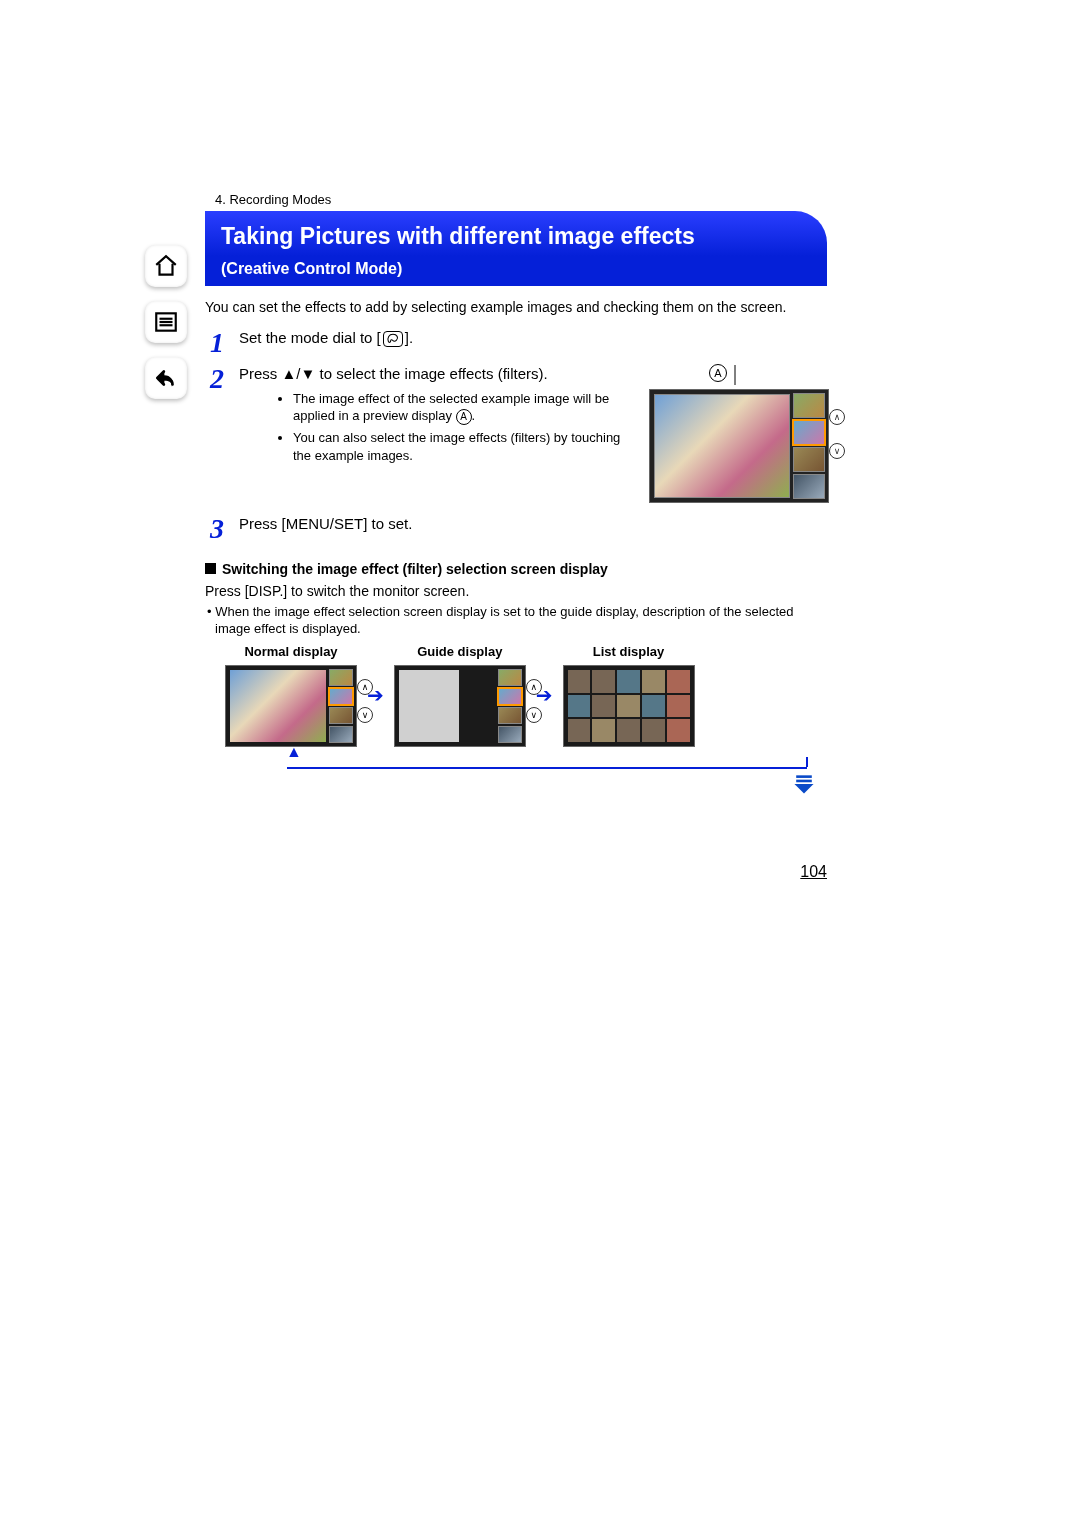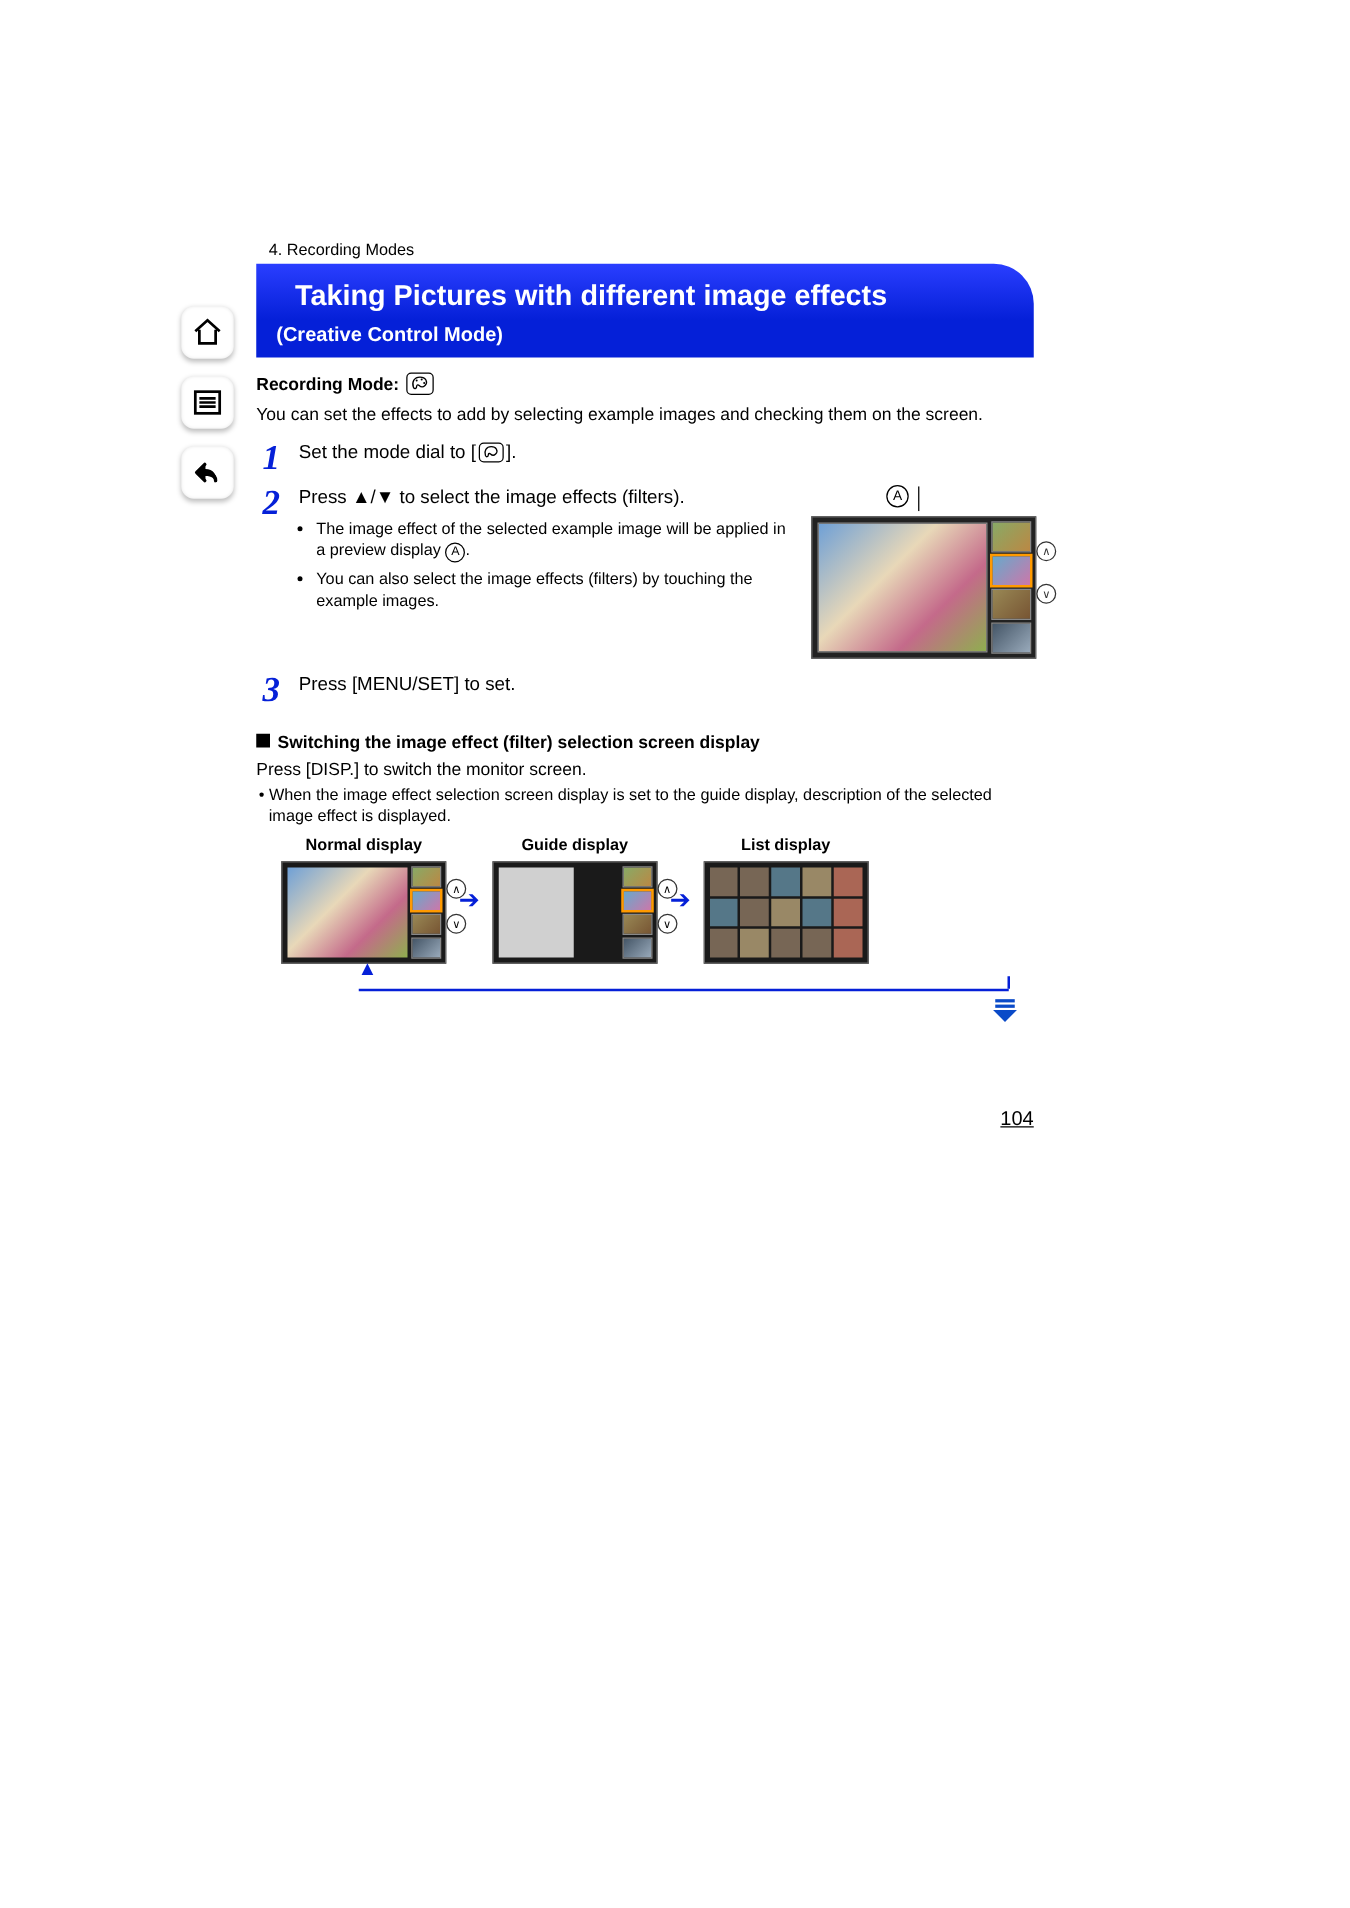--- a/index.html
+++ b/index.html
@@ -40,21 +40,21 @@
     margin-left: 205px;
     width: 622px;
   }
   .breadcrumb {
     font-size: 13px;
     padding: 2px 0 4px 10px;
   }
   .title-bar {
     background: linear-gradient(#2a3eff,#0520d8);
     color: #fff;
-    padding: 12px 18px 6px 31px;
+    padding: 12px 18px 6px 16px;
     position: relative;
     border-radius: 0 32px 0 0;
   }
   .title-bar h1 {
     margin: 0;
     font-size: 23px;
     font-weight: bold;
   }
   .subtitle-bar {
     background: #0520d8;
@@ -97,21 +97,21 @@
     font-size: 28px;
     color: #0520d8;
     width: 24px;
     text-align: center;
     line-height: 1;
     padding-top: 2px;
   }
   .step-body { flex: 1; }
   .step-title { font-weight: normal; font-size: 15px; line-height: 1.4; }
   .bullets { margin: 6px 0 0 0; padding: 0 0 0 14px; }
-  .bullets li { font-size: 13px; line-height: 1.35; margin-bottom: 4px; }
+  .bullets li { font-size: 13px; line-height: 1.35; margin-bottom: 4px; margin-left: 40px; }
   .step2-row { display: flex; gap: 18px; align-items: flex-start; }
   .step2-text { flex: 1; }
   .preview-fig {
     width: 178px;
     position: relative;
   }
   .callout-a {
     display:flex; align-items:center; gap:4px;
     margin: -2px 0 4px 60px;
   }
@@ -255,31 +255,20 @@
 
   <div class="content">
     <div class="breadcrumb">4. Recording Modes</div>
 
     <div class="title-bar">
       <h1>Taking Pictures with different image effects</h1>
     </div>
     <div class="subtitle-bar">(Creative Control Mode)</div>
 
     <div class="section">
-      <div class="rec-mode-line">
-        <span>Recording Mode:</span>
-        <span class="palette-box">
-          <svg width="16" height="14" viewBox="0 0 24 20">
-              <path fill="none" stroke="#000" stroke-width="1.6" d="M12 2 C5 2 2 8 4 14 C5 17 8 16 8 13 C8 11 10 11 11 12 C13 14 16 14 18 12 C22 8 19 2 12 2 Z"></path>
-              <circle cx="8" cy="6" r="1.2" fill="#000"></circle>
-              <circle cx="14" cy="5" r="1.2" fill="#000"></circle>
-              <circle cx="17" cy="9" r="1.2" fill="#000"></circle>
-            </svg>
-        </span>
-      </div>
       <div class="intro">
         <p>You can set the effects to add by selecting example images and checking them on the screen.</p>
       </div>
     </div>
 
     <div class="steps">
 
       <div class="step">
         <div class="step-num">1</div>
         <div class="step-body">

